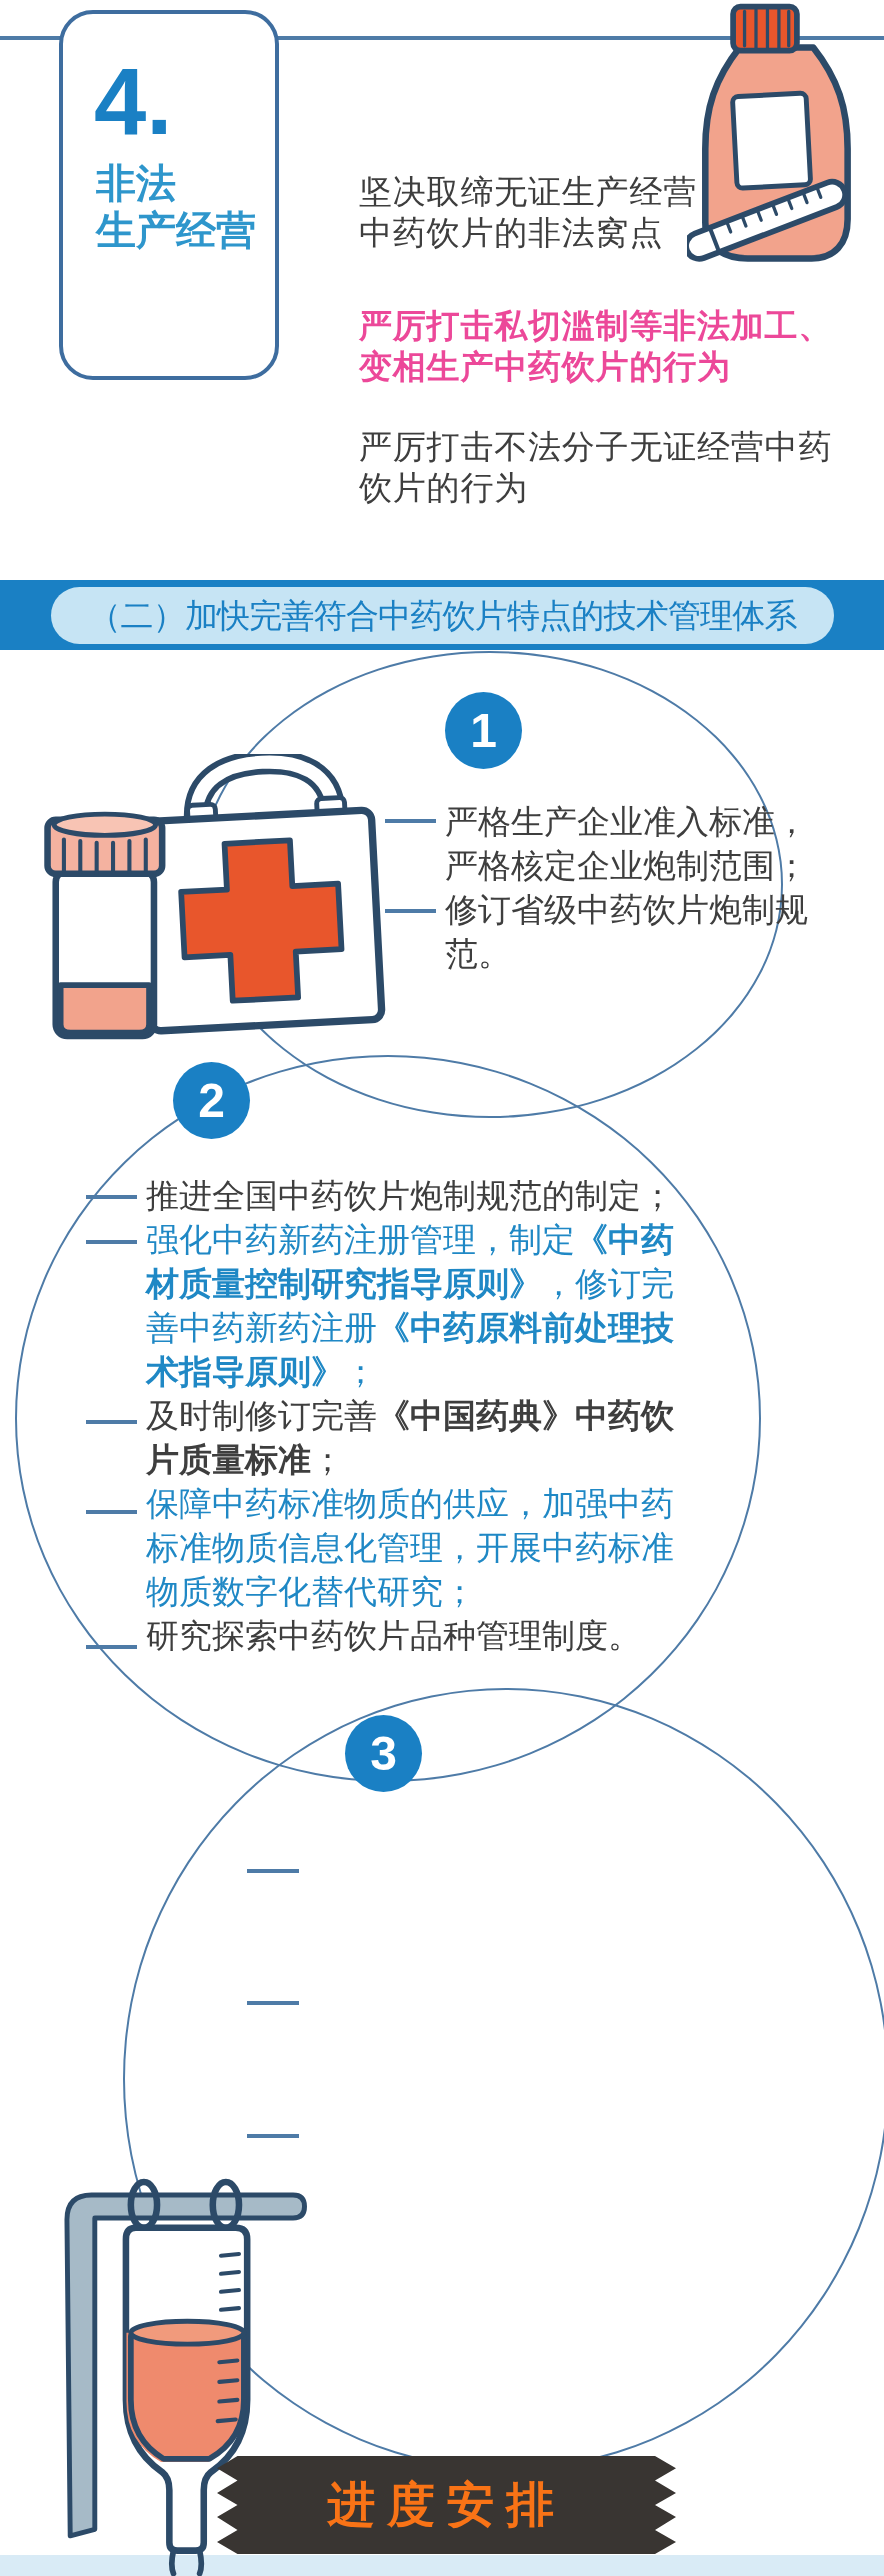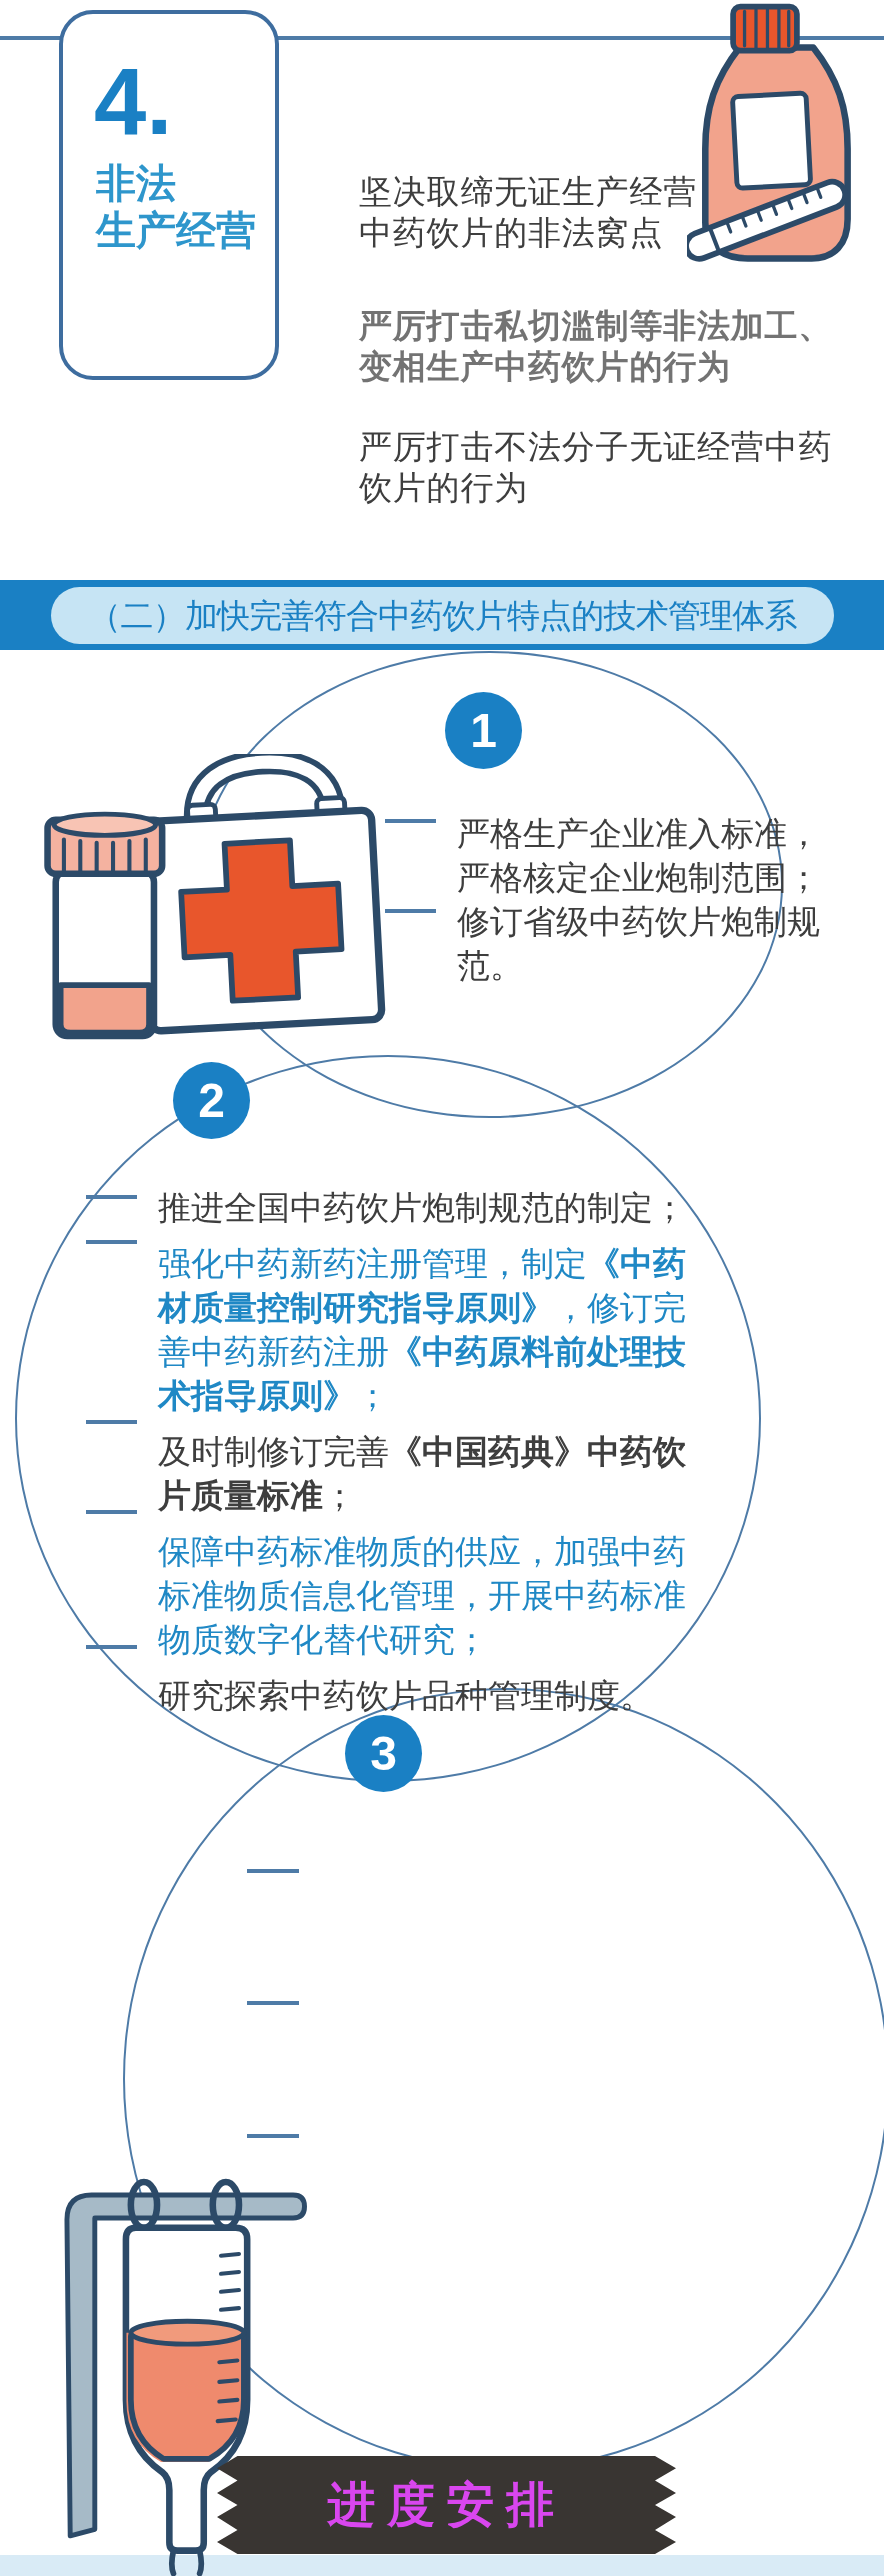--- a/index.html
+++ b/index.html
@@ -15,50 +15,50 @@
     left:59px;top:9.8px;width:220px;height:370px;background:#ffffff;
     border:4.9px solid #3e6d9f;border-radius:34px;z-index:2;box-sizing:border-box;
   }
   .big-num{left:31px;top:41px;font-size:94px;font-weight:700;color:#1a80c4;line-height:1;}
   .card-title{
     left:33px;top:146px;font-size:40px;font-weight:700;color:#2e96cc;
     line-height:47px;white-space:pre-line;
   }
   .para{white-space:pre-line;font-size:33px;line-height:41px;margin:12px;letter-spacing:0.8px;}
   .para.dark{color:#3e3e3e;}
-  .para.blue{color:#737373;font-weight:700;}
+  .para.blue{color:#ec4899;font-weight:700;}
   .col-right{left:347px;width:516px;z-index:3;}
   
   .banner-bar{left:0;top:580px;width:885px;height:70px;background:#1a80c4;z-index:3;}
   .banner-pill{
     left:51px;top:587px;width:783px;height:57px;background:#c6e4f4;border-radius:29px;
     z-index:4;text-align:center;line-height:57px;font-size:33px;font-weight:400;
     color:#1a80c4;letter-spacing:-0.8px;
   }
   
   .deco{border:2.5px solid #4e7ba7;border-radius:50%;z-index:1;}
   
   .badge{
     width:77px;height:77px;border-radius:50%;background:#1a80c4;z-index:5;
     color:#ffffff;font-size:48px;font-weight:700;text-align:center;line-height:77px;
   }
   
   .step-text{z-index:4;}
-  .step-text p{white-space:pre-line;font-size:33px;line-height:44px;margin:12px;}
+  .step-text p{white-space:pre-line;font-size:33px;line-height:44px;margin:0;}
   .step-text p.dark{color:#3e3e3e;}
   .step-text p.blue{color:#1f88c5;}
   .step-text b{font-weight:700;}
   .tick{height:4.1px;background:#4e7ba7;z-index:4;}
   
   .ribbon{
     left:217px;top:2456px;width:459px;height:98px;background:#393532;z-index:6;
     clip-path:polygon(20.5px 0,438px 0,459px 12.3px,438px 24.6px,459px 37px,438px 49px,
       459px 61px,438px 74px,459px 86px,438px 98px,20.5px 98px,0 86px,20.5px 74px,
       0 61px,20.5px 49px,0 37px,20.5px 24.6px,0 12.3px);
-    text-align:center;line-height:98px;color:#d946ef;font-size:48px;font-weight:700;
+    text-align:center;line-height:98px;color:#f97316;font-size:48px;font-weight:700;
     letter-spacing:11.5px;
   }
   .bottom-strip{left:0;top:2555px;width:885px;height:21px;background:#d9ebf6;z-index:0;}
   .icon{z-index:2;}
 </style>
 </head>
 <body>
 
 <div id="page">
 

